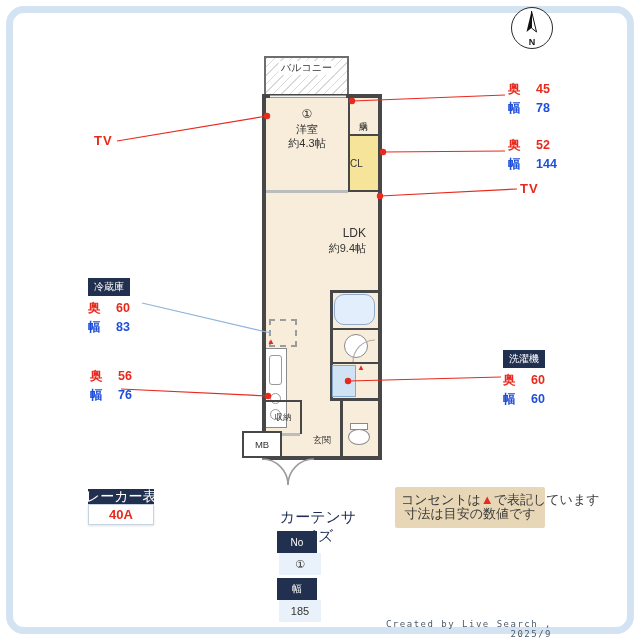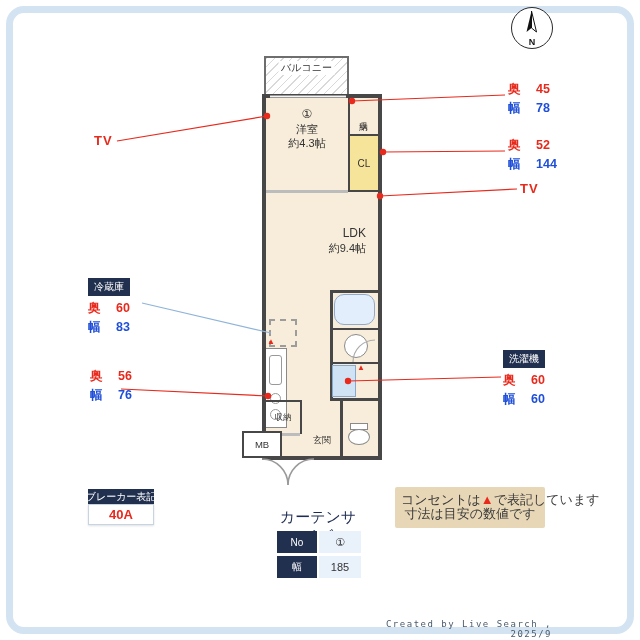--- a/index.html
+++ b/index.html
@@ -34,21 +34,21 @@
   .window-line { left:4px; top:-3px; width:76px; height:3px; background:#f4f4f4;
     border-top:1px solid #999; border-bottom:1px solid #999; }
 
   .closet-top { right:0; top:0; width:30px; height:38px;
     border-left:2.5px solid #474747; border-bottom:2.5px solid #474747;
     display:flex; align-items:center; justify-content:center; }
   .closet-top span { writing-mode:vertical-rl; font-size:8.5px; color:#333; letter-spacing:1px; }
 
   .cl { right:0; top:38px; width:30px; height:56px; background:#f6e49a;
     border-left:2.5px solid #474747; border-bottom:2.5px solid #474747;
-    display:flex; align-items:center; justify-content:center; font-size:10px; color:#333; }
+    display:flex; align-items:center; font-size:10px; color:#333; }
 
   .room-labels { left:0; top:8px; width:82px; text-align:center; color:#333; }
   .room-labels .num { font-size:12px; line-height:16px; }
   .room-labels .nm  { font-size:11px; line-height:14px; }
 
   .slider1 { left:0; top:92px; width:82px; height:3px; background:#bcbcbc; }
 
   .ldk-labels { left:8px; top:128px; width:92px; text-align:right; color:#333; }
   .ldk-labels .nm { font-size:12px; line-height:15px; }
   .ldk-labels .sz { font-size:11px; line-height:14px; }
@@ -107,27 +107,27 @@
   .red { color:#e8291c; } .blue { color:#1f4fd8; }
 
   .navy-tag { background:#22304f; color:#fff; font-size:10px; padding:2px 6px;
     display:inline-block; white-space:nowrap; }
 
   .breaker-value { left:88px; top:504px; width:66px; height:21px; background:#fff;
     border:1px solid #c6d4e3; box-shadow:0 1px 2px rgba(0,0,0,.12);
     display:flex; align-items:center; justify-content:center;
     font-size:13px; font-weight:bold; color:#e8291c; z-index:6; }
   .breaker-title { left:88px; top:489px; width:66px; height:15px; background:#22304f;
-    color:#fff; font-size:10px; display:flex; align-items:center; justify-content:center;
+    color:#fff; font-size:14px; display:flex; align-items:center; justify-content:center;
     white-space:nowrap; z-index:6; }
 
   .curtain-title { left:277px; top:508px; width:82px; text-align:center; font-size:15px;
     color:#1e2c52; z-index:6; }
   .curtain-table { left:277px; top:531px; z-index:6; }
-  .curtain-row { display:flex; margin-bottom:3px; }
+  .curtain-row { display:flex; margin-bottom:3px;flex-direction:column; }
   .curtain-row .c-label { width:40px; height:22px; background:#22304f; color:#fff;
     font-size:10px; display:flex; align-items:center; justify-content:center; }
   .curtain-row .c-value { width:42px; height:22px; background:#e9f1fa; color:#333;
     font-size:11px; display:flex; align-items:center; justify-content:center; margin-left:2px; }
 
   .notes { left:395px; top:487px; width:150px; height:41px; background:#e8d7b6;
     border-radius:2px; padding:6px 6px; text-align:center; z-index:6; }
   .notes .ln { font-size:13px; color:#3a3a3a; line-height:14px; white-space:nowrap; }
 
   .footer { left:352px; top:619px; width:200px; text-align:right;

